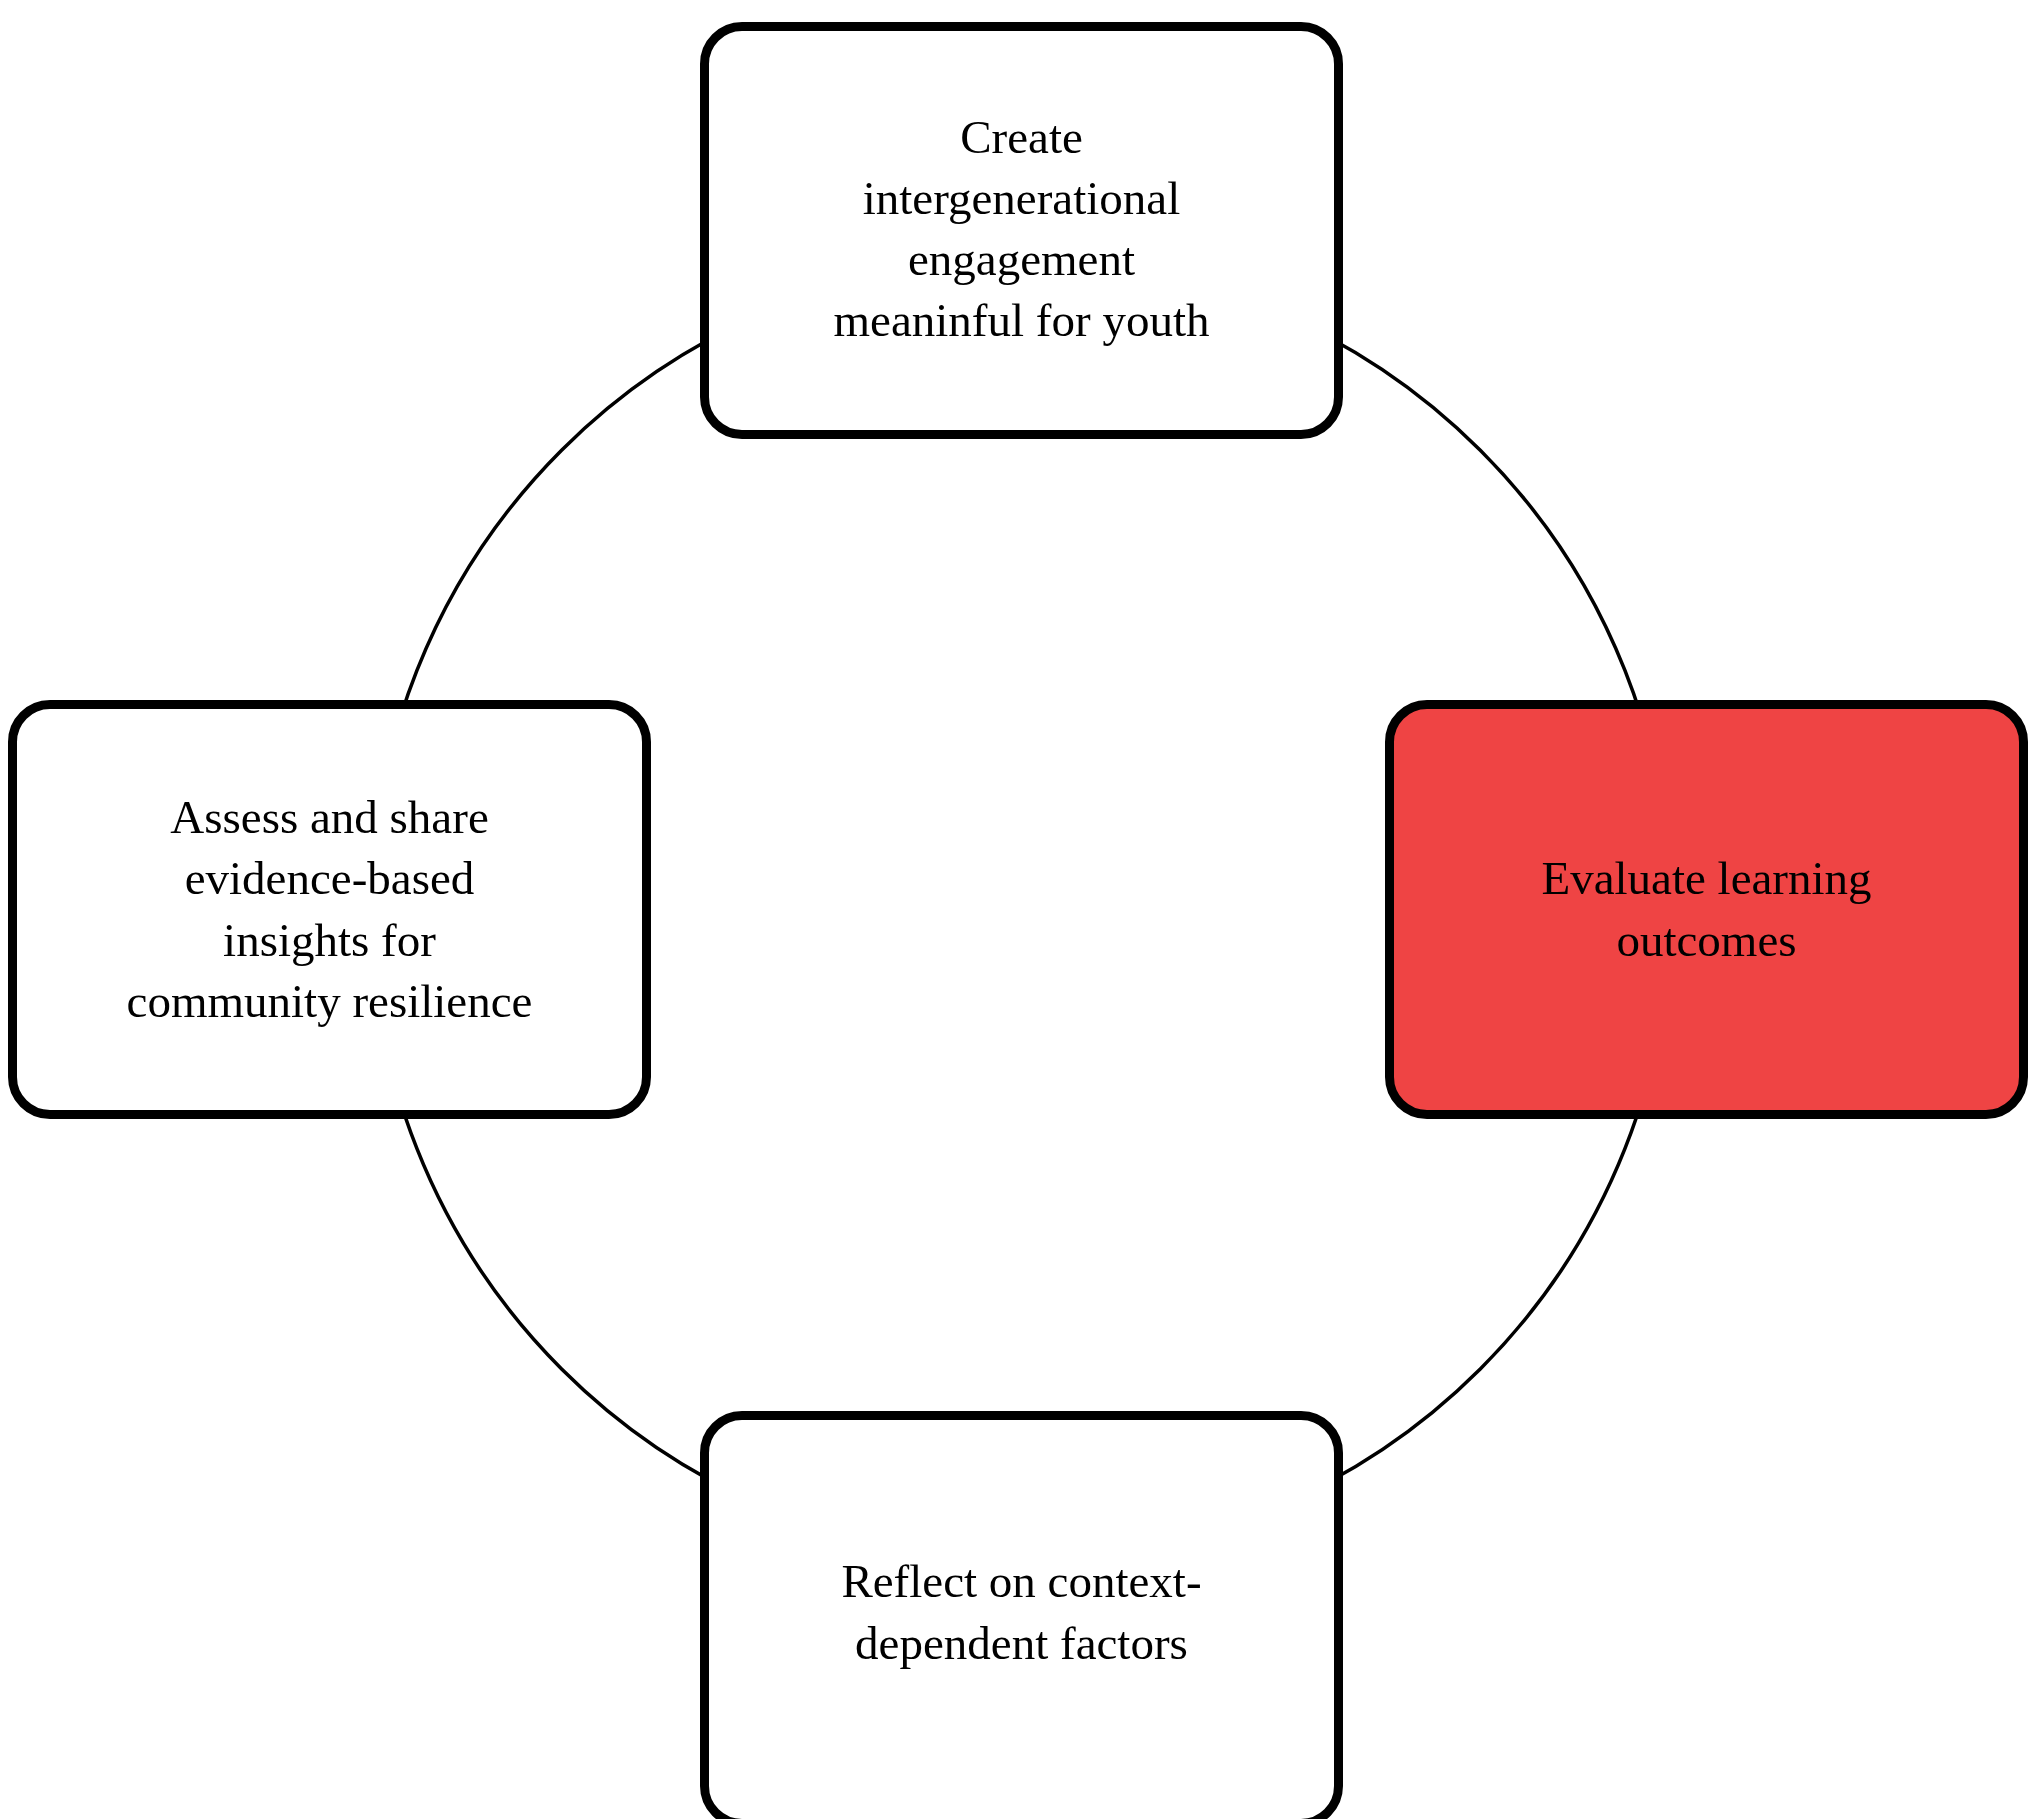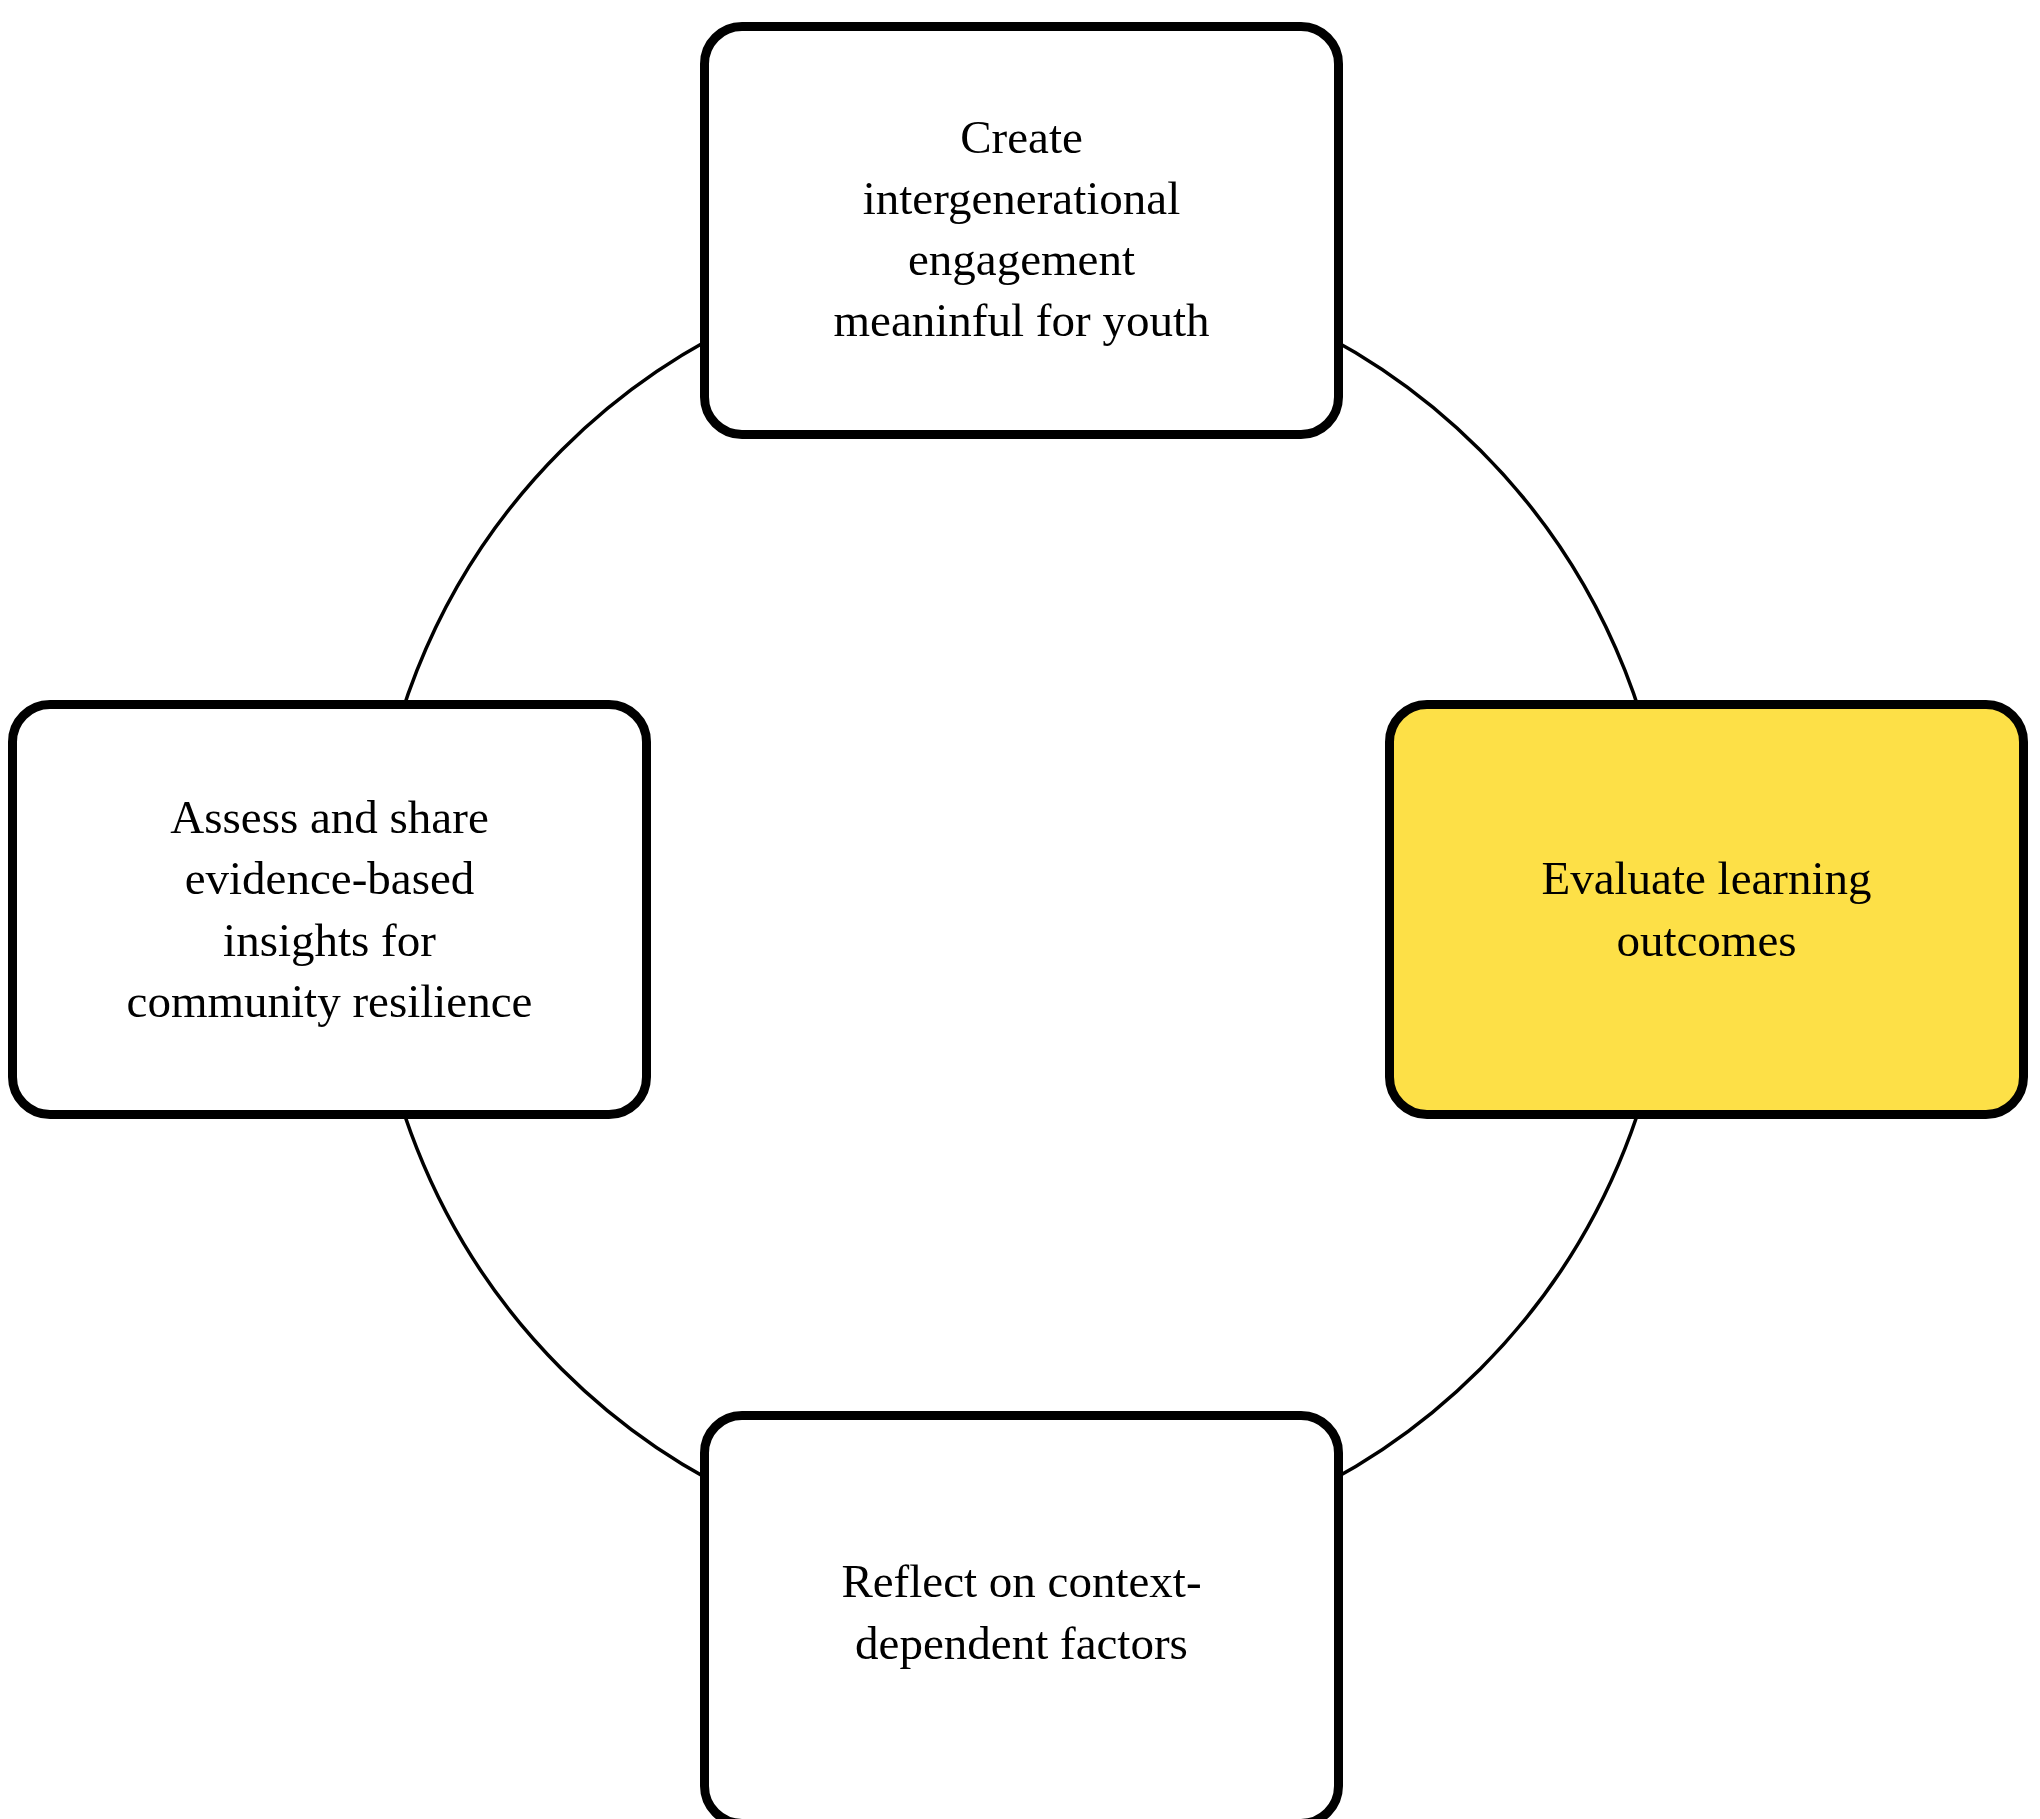--- a/index.html
+++ b/index.html
@@ -97,21 +97,21 @@
     <circle cx="1163" cy="1036" r="740" fill="none" stroke="#000000" stroke-width="4"></circle>
   </svg>
 
   <div id="node-top" class="node-box" style="background: rgb(255, 255, 255); border: 9.7px solid rgb(0, 0, 0); border-radius: 42px;">
     <div class="node-label" style="color: rgb(0, 0, 0);">Create
 intergenerational
 engagement
 meaninful for youth</div>
   </div>
 
-  <div id="node-right" class="node-box" style="background: #fde047; border: 9.7px solid rgb(0, 0, 0); border-radius: 42px;">
+  <div id="node-right" class="node-box" style="background: #ef4444; border: 9.7px solid rgb(0, 0, 0); border-radius: 42px;">
     <div class="node-label" style="color: rgb(0, 0, 0);">Evaluate learning
 outcomes</div>
   </div>
 
   <div id="node-bottom" class="node-box" style="background: rgb(255, 255, 255); border: 9.7px solid rgb(0, 0, 0); border-radius: 42px; margin-top: 24px;">
     <div class="node-label" style="color: rgb(0, 0, 0);">Reflect on context-
 dependent factors</div>
   </div>
 
   <div id="node-left" class="node-box" style="background: rgb(255, 255, 255); border: 9.7px solid rgb(0, 0, 0); border-radius: 42px;">

